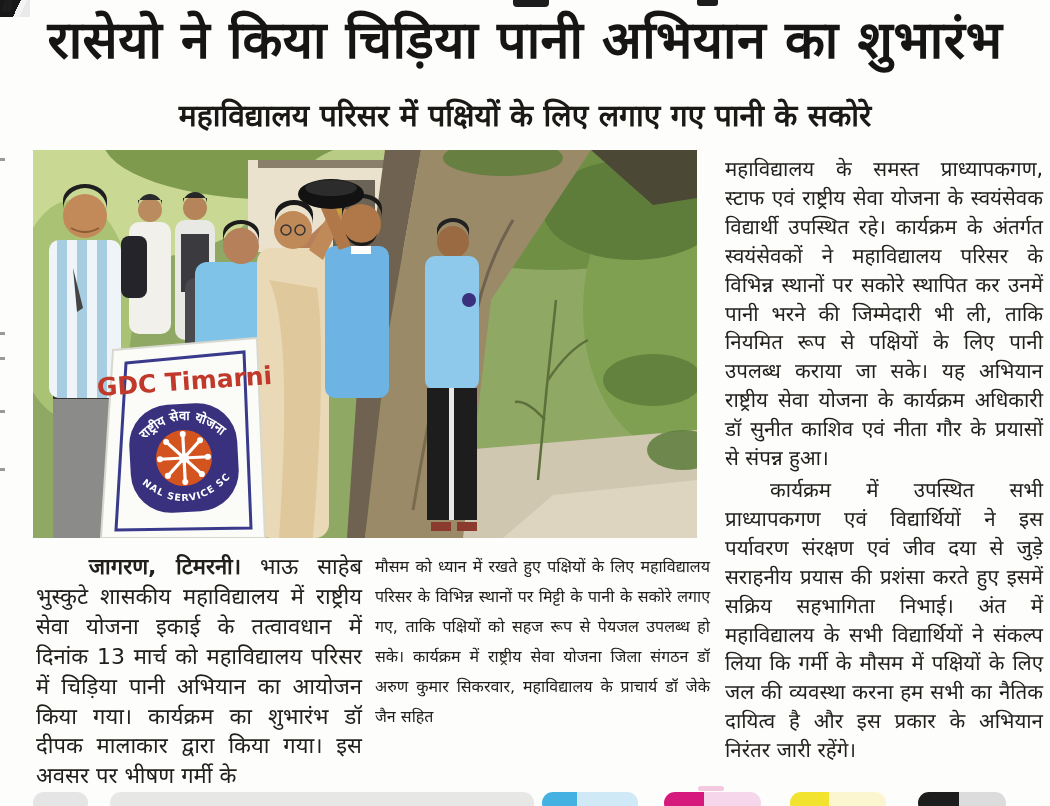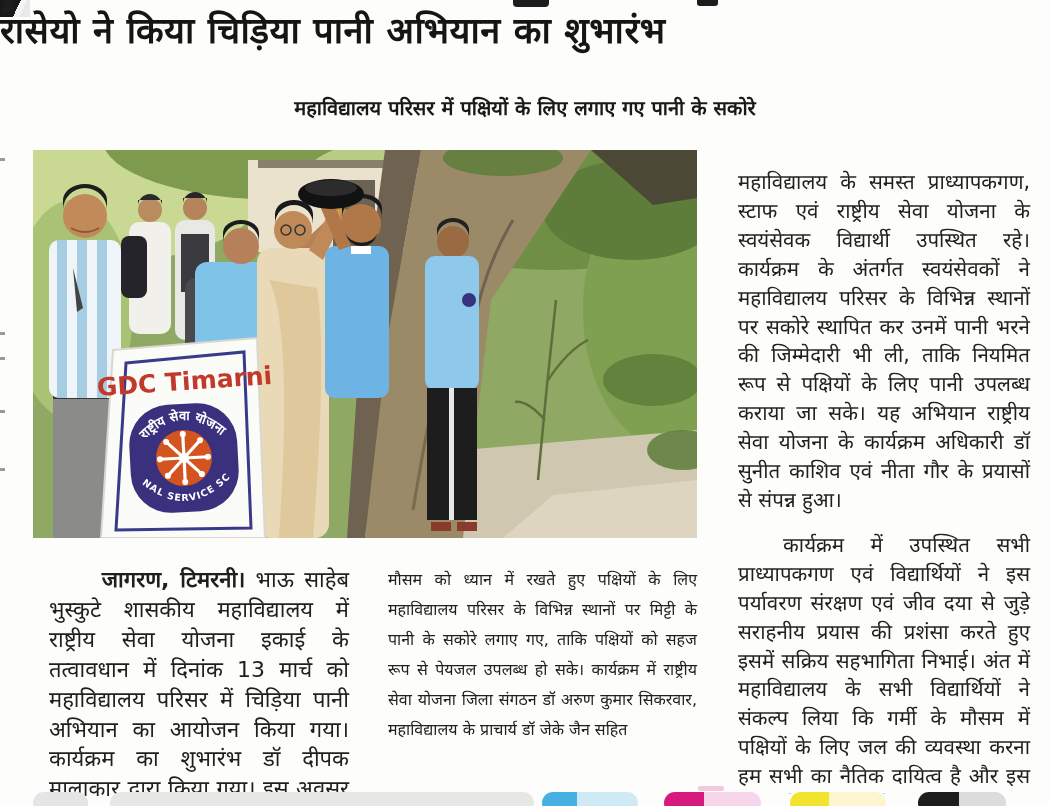--- a/index.html
+++ b/index.html
@@ -3,36 +3,36 @@
 <meta charset="utf-8">
 <style>
   html,body{margin:0;padding:0;}
   body{
     width:1050px;height:806px;position:relative;overflow:hidden;
     background:#fdfdfc;
     font-family:"DejaVu Sans","Liberation Sans",sans-serif;
   }
   .headline{
     position:absolute;left:0;right:0;top:8px;
-    font-size:36px;font-weight:700;color:#171513;
+    text-align:center;font-size:52px;font-weight:700;color:#171513;
     line-height:1.25;letter-spacing:.5px;
   }
   .subheadline{
     position:absolute;left:0;right:0;top:94px;
-    text-align:center;font-size:20px;font-weight:700;color:#1b1916;
+    text-align:center;font-size:30px;font-weight:700;color:#1b1916;
   }
   .photo{
     position:absolute;left:33px;top:150px;width:664px;height:388px;
     background:#93a966;overflow:hidden;
   }
   .photo svg{display:block;}
   .col{
     position:absolute;color:#211f1c;text-align:justify;overflow:hidden;
   }
-  .col p{margin:16px;}
+  .col p{margin:3px;}
   .col1{left:33px;top:549px;width:332px;height:248px;font-size:22px;line-height:29.9px;}
   .col1 p{text-indent:2.4em;}
   .col2{left:372px;top:549px;width:341px;height:248px;font-size:16px;line-height:29.9px;}
   .col3{left:722px;top:152px;width:324px;height:642px;font-size:20.5px;line-height:28.9px;}
   .col3 .para2{text-indent:2.2em;}
   .dateline{font-weight:700;}
   
   .edge-mark{position:absolute;background:#1d1d1d;}
   .tm1{left:3px;top:0;width:9px;height:12px;transform:skewX(-12deg);}
   .tm2{left:513px;top:0;width:36px;height:7px;border-radius:0 0 4px 4px;}

